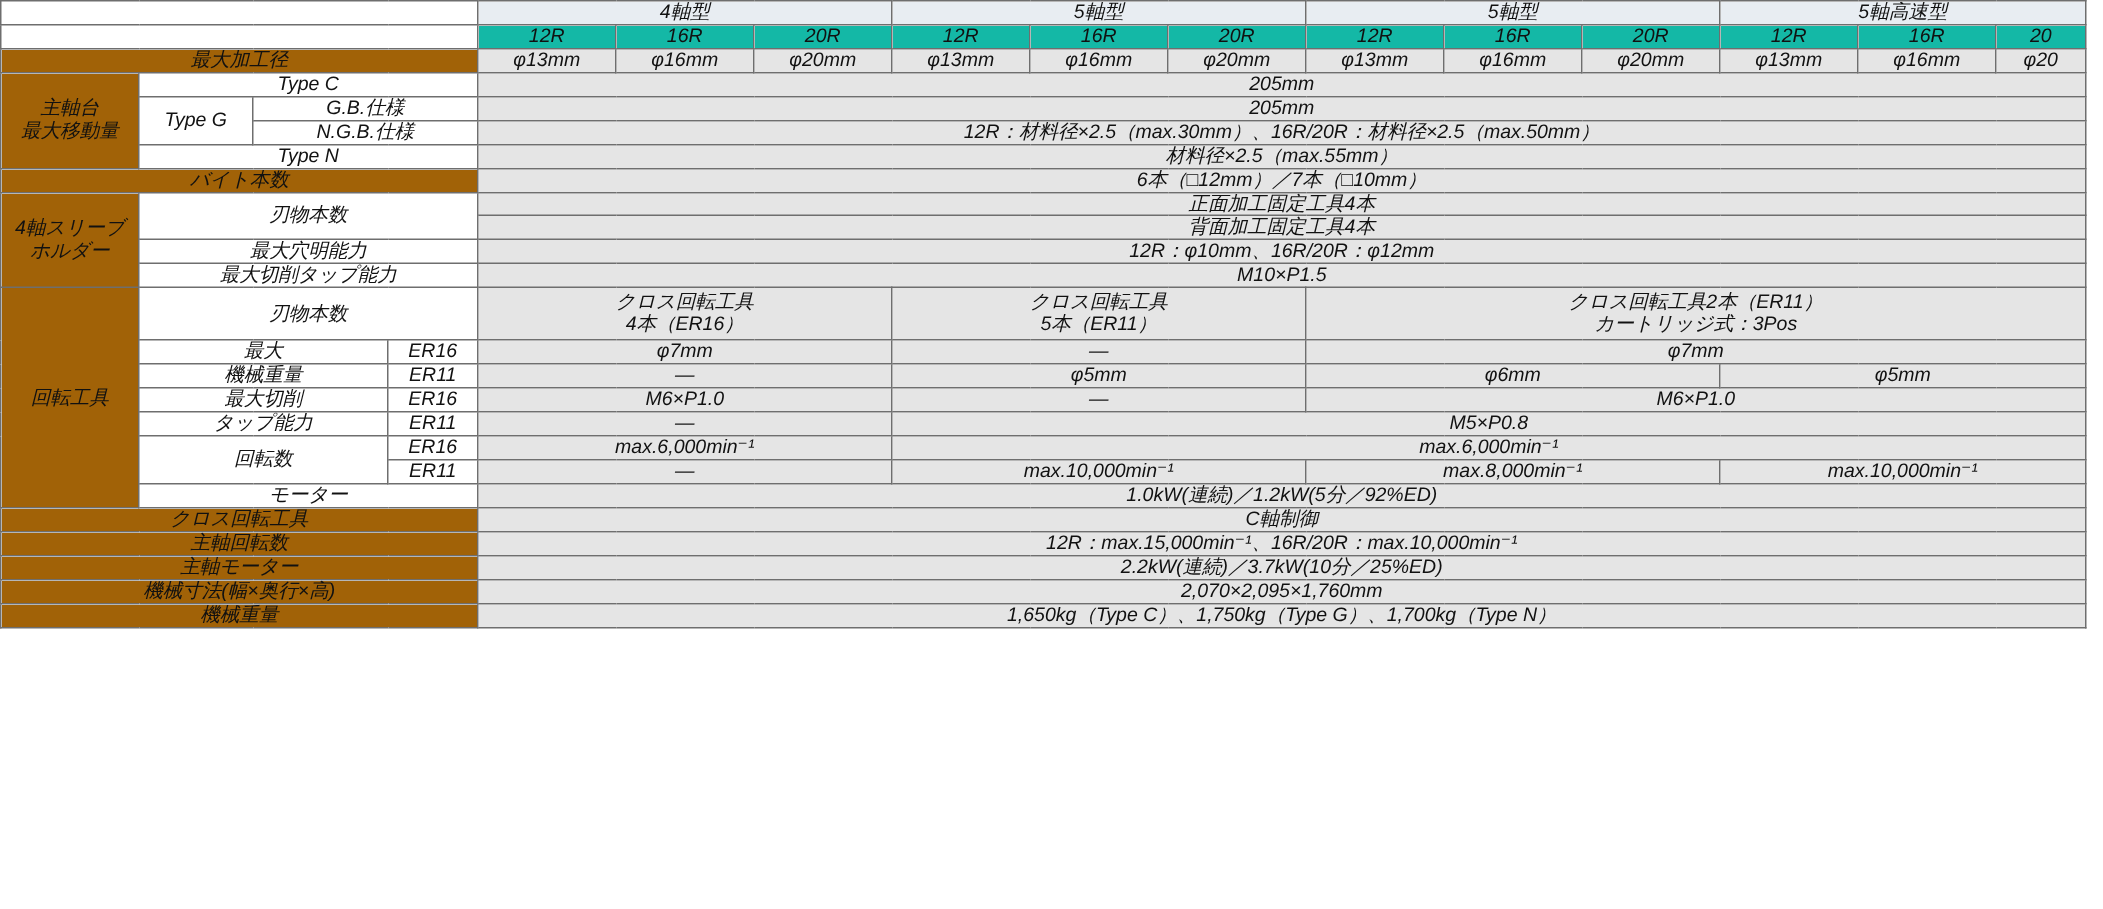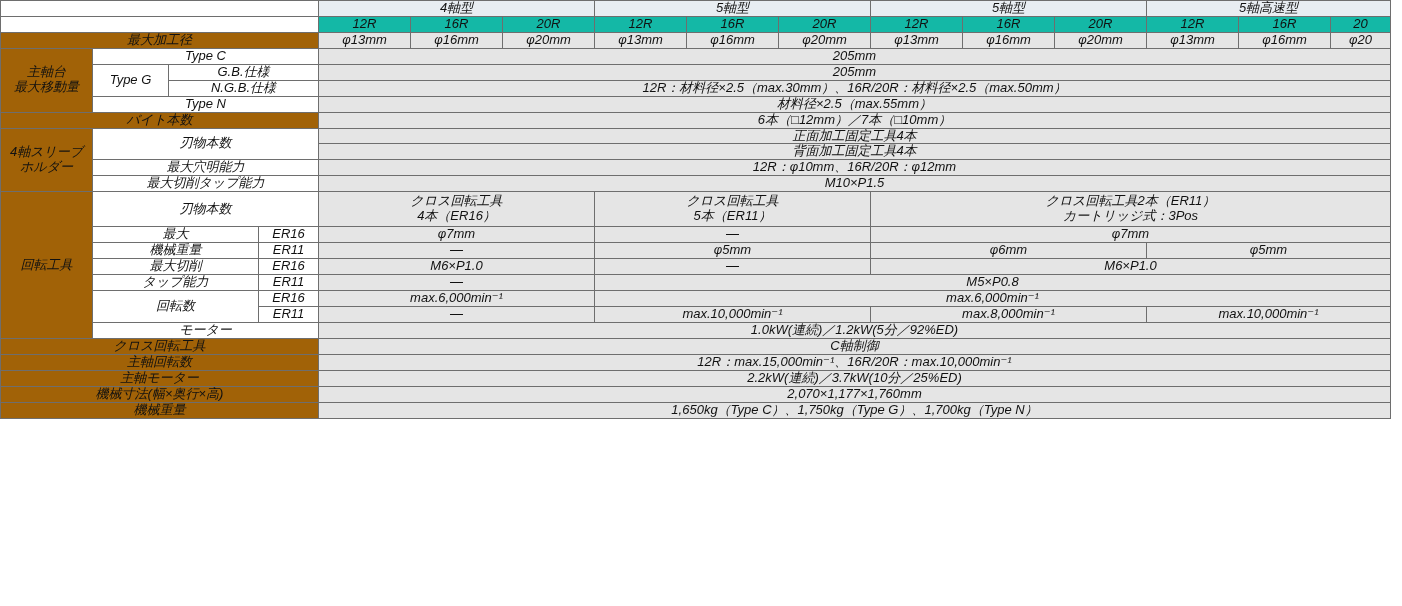--- a/index.html
+++ b/index.html
@@ -227,21 +227,21 @@
     <td class="val" colspan="12">12R：max.15,000min⁻¹、16R/20R：max.10,000min⁻¹</td>
   </tr>
 
   <tr>
     <td class="lbl rowlabel" colspan="4">主軸モーター</td>
     <td class="val" colspan="12">2.2kW(連続)／3.7kW(10分／25%ED)</td>
   </tr>
 
   <tr>
     <td class="lbl rowlabel" colspan="4">機械寸法(幅×奥行×高)</td>
-    <td class="val" colspan="12">2,070×1,177×1,760mm</td>
+    <td class="val" colspan="12">2,070×2,095×1,760mm</td>
   </tr>
 
   <tr>
     <td class="lbl rowlabel" colspan="4">機械重量</td>
     <td class="val" colspan="12">1,650kg（Type C）、1,750kg（Type G）、1,700kg（Type N）</td>
   </tr>
 </tbody>
   </table>
 
 </body></html>

